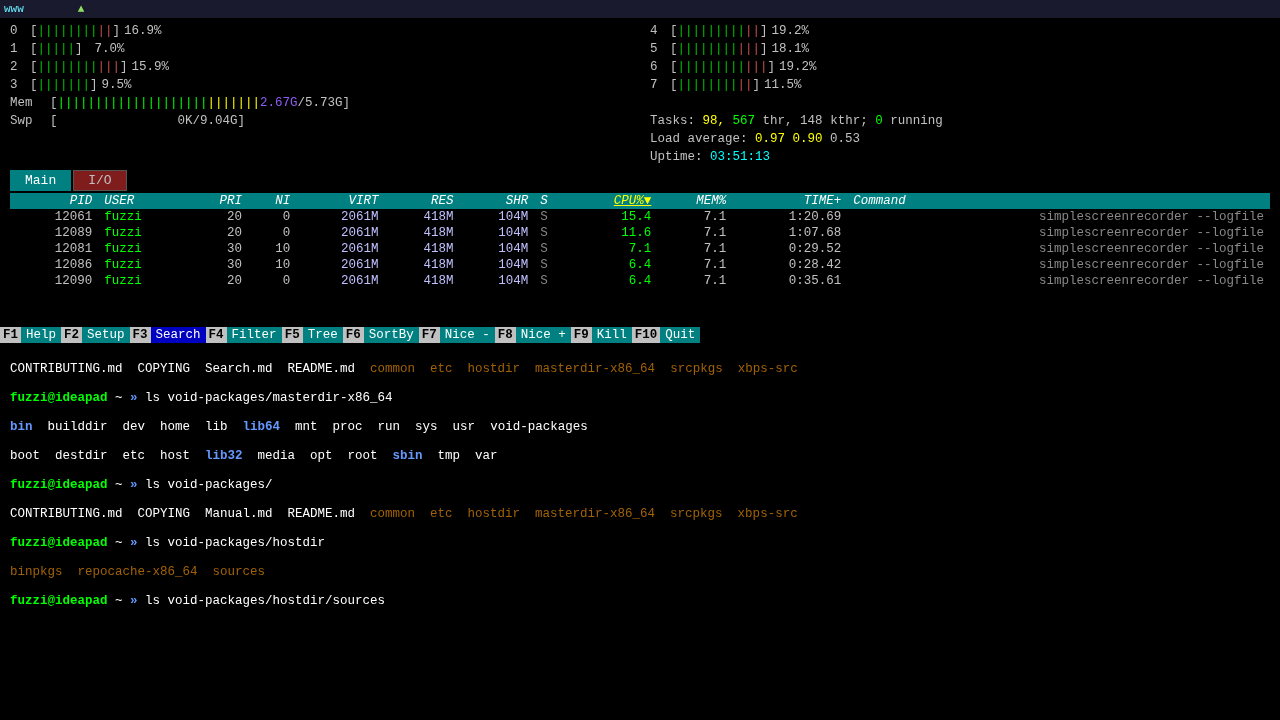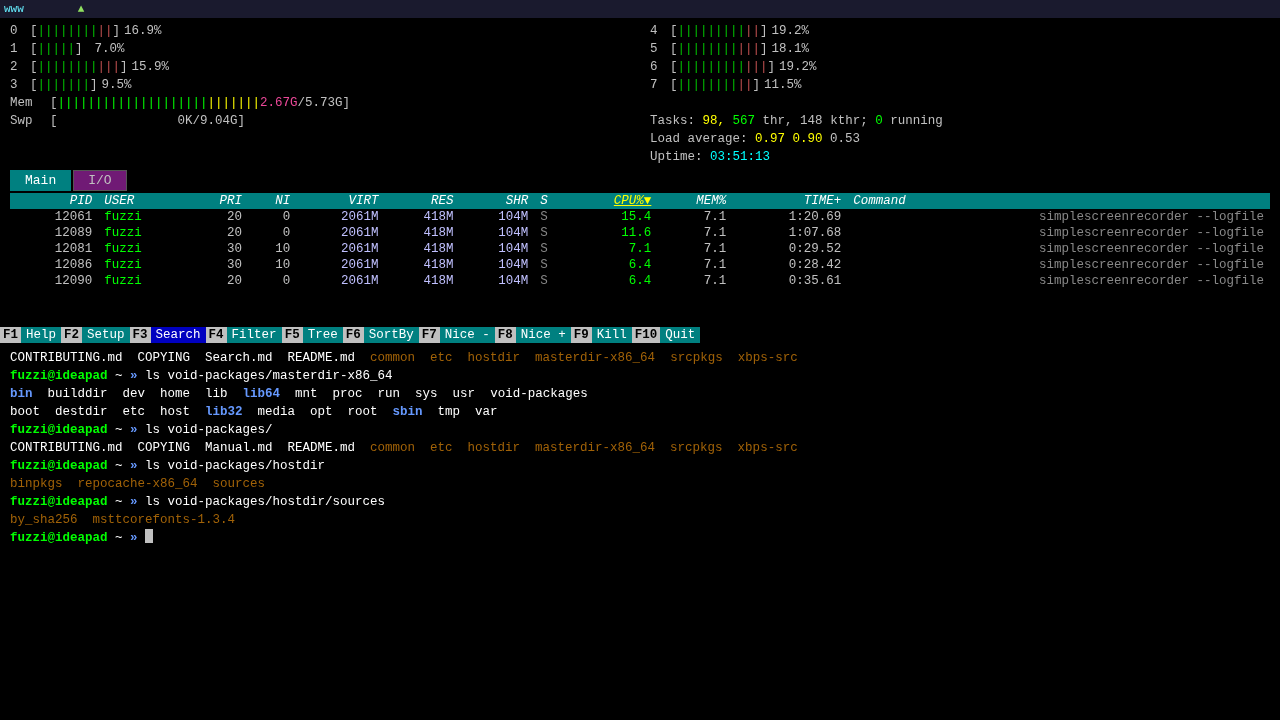--- a/index.html
+++ b/index.html
@@ -84,21 +84,21 @@
       font-size: 13px;
       cursor: pointer;
       border: 1px solid #555;
     }
     .tab-active {
       background: #008080;
       color: #ffffff;
       border-color: #008080;
     }
     .tab-inactive {
-      background: #701a75;
+      background: #7f1d1d;
       color: #c0c0c0;
       border-color: #555;
     }
 
     
     #proc-table {
       width: 100%;
       border-collapse: collapse;
       font-size: 12.5px;
       margin-top: 2px;
@@ -167,21 +167,21 @@
     
     #terminal {
       background: #000;
       padding: 4px 10px;
       font-size: 12.5px;
       line-height: 18px;
       color: #c0c0c0;
       height: 270px;
       overflow: hidden;
     }
-    .term-line { display: flex; flex-wrap: wrap; gap: 0; white-space: pre; }
+    .term-line { display: flex; flex-wrap: wrap; gap: 0; white-space: pre; margin-top: 11px; }
     .t-white { color: #ffffff; }
     .t-cyan { color: #a16207; }
     .t-bold-green { color: #00ff00; font-weight: bold; }
     .t-bold-blue { color: #6699ff; font-weight: bold; }
     .cursor {
       display: inline-block;
       width: 8px;
       height: 14px;
       background: #c0c0c0;
       vertical-align: middle;
@@ -254,21 +254,21 @@
         <span class="cpu-bar-bracket">]</span>
         <span class="cpu-percent" style="margin-left:4px;">9.5%</span>
       </div>
 
       <div class="mem-row" style="margin-top:0;">
         <span class="mem-label">Mem</span>
         <span>[</span>
         <span style="color:#00ff00;">||||||||||||||||||||</span>
         <span style="color:#ffff00;">|||||||</span>
         <span></span>
-        <span style="color:#ec4899;">2.67G</span>
+        <span style="color:#8b5cf6;">2.67G</span>
         <span>/</span>
         <span>5.73G</span>
         <span>]</span>
       </div>
 
       <div class="mem-row">
         <span class="mem-label">Swp</span>
         <span>[</span>
         <span style="color:#c0c0c0; padding: 0 120px 0 0;"></span>
         <span>0K</span>

